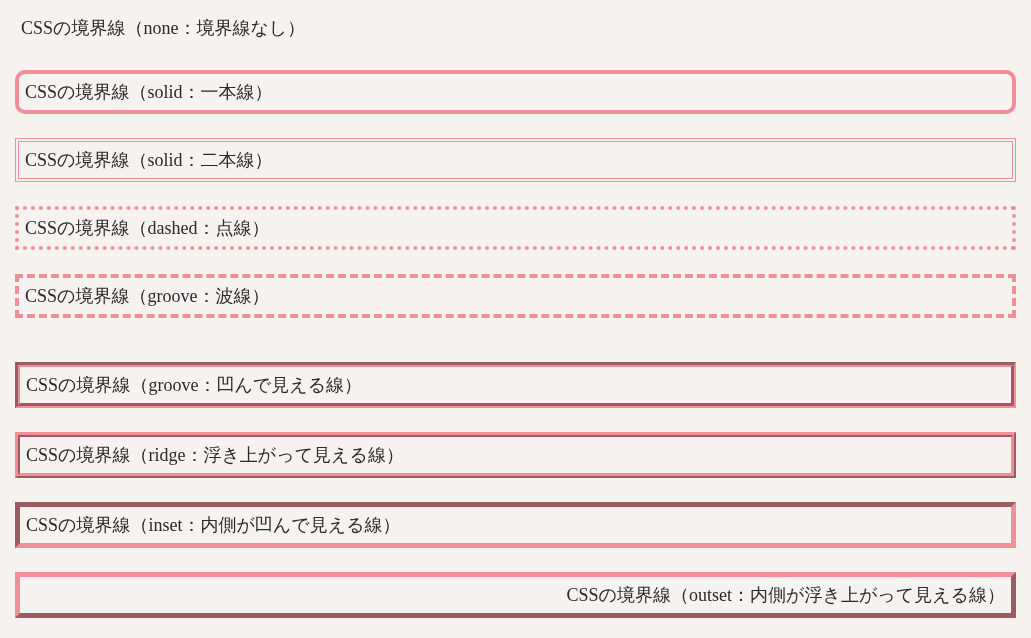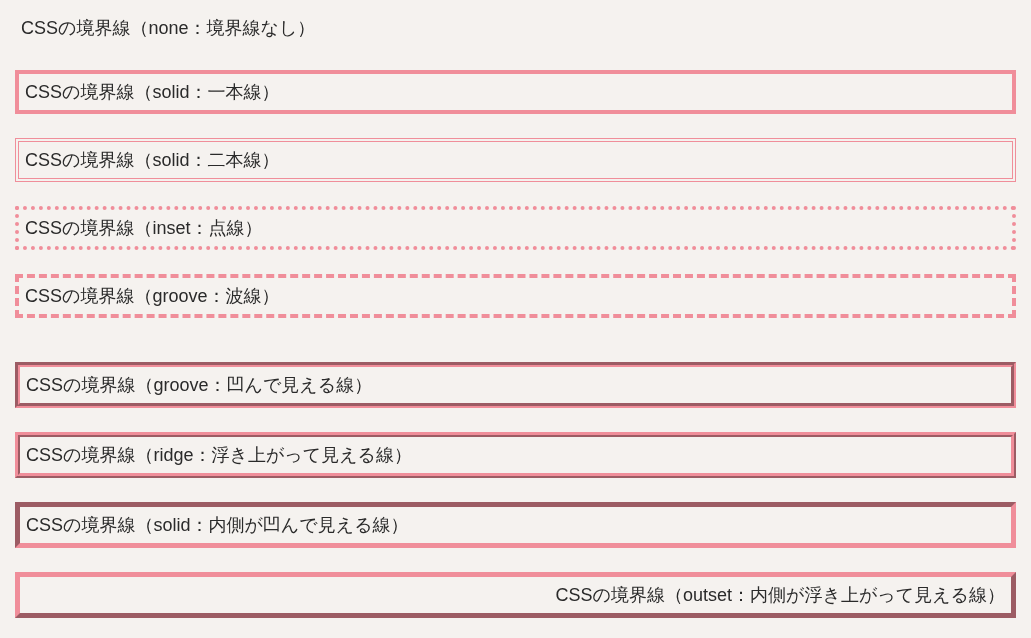--- a/index.html
+++ b/index.html
@@ -1,38 +1,39 @@
 <!DOCTYPE html>
 <html><head>
   <meta charset="utf-8">
   <style>
     * {
       box-sizing: border-box;
       margin: 0;
       padding: 0;
+      font-family: Liberation Serif, serif;
     }
     body {
       background-color: #f5f2ef;
       font-family: "Meiryo", "Hiragino Kaku Gothic Pro", sans-serif;
       font-size: 18px;
       color: #2a2a2a;
       padding: 10px 15px;
       width: 1031px;
     }
     .border-sample {
       padding: 6px 6px;
       margin-bottom: 24px;
       border-width: 4px;
       border-color: #f08e9a;
     }
     .border-sample:last-child {
       margin-bottom: 0;
     }
     .b-none   { border-style: none; }
-    .b-solid  { border-style: solid; }
+    .b-solid  { border-style: solid; border-radius: 10px; }
     .b-double { border-style: double; }
     .b-dotted { border-style: dotted; }
     .b-dashed { border-style: dashed; }
     .b-groove { border-style: groove; border-width: 5px; margin-top: 44px; }
     .b-ridge  { border-style: ridge;  border-width: 5px; }
     .b-inset  { border-style: inset;  border-width: 5px; }
     .b-outset { border-style: outset; border-width: 5px; text-align: right; }
   </style>
 </head>
 <body>
@@ -43,34 +44,34 @@
 
 <div class="border-sample b-solid">
   <span>CSSの境界線（solid：一本線）</span>
 </div>
 
 <div class="border-sample b-double">
   <span>CSSの境界線（solid：二本線）</span>
 </div>
 
 <div class="border-sample b-dotted">
-  <span>CSSの境界線（inset：点線）</span>
+  <span>CSSの境界線（dashed：点線）</span>
 </div>
 
 <div class="border-sample b-dashed">
   <span>CSSの境界線（groove：波線）</span>
 </div>
 
 <div class="border-sample b-groove">
   <span>CSSの境界線（groove：凹んで見える線）</span>
 </div>
 
 <div class="border-sample b-ridge">
   <span>CSSの境界線（ridge：浮き上がって見える線）</span>
 </div>
 
 <div class="border-sample b-inset">
-  <span>CSSの境界線（solid：内側が凹んで見える線）</span>
+  <span>CSSの境界線（inset：内側が凹んで見える線）</span>
 </div>
 
 <div class="border-sample b-outset">
   <span>CSSの境界線（outset：内側が浮き上がって見える線）</span>
 </div>
 
 </body></html>

